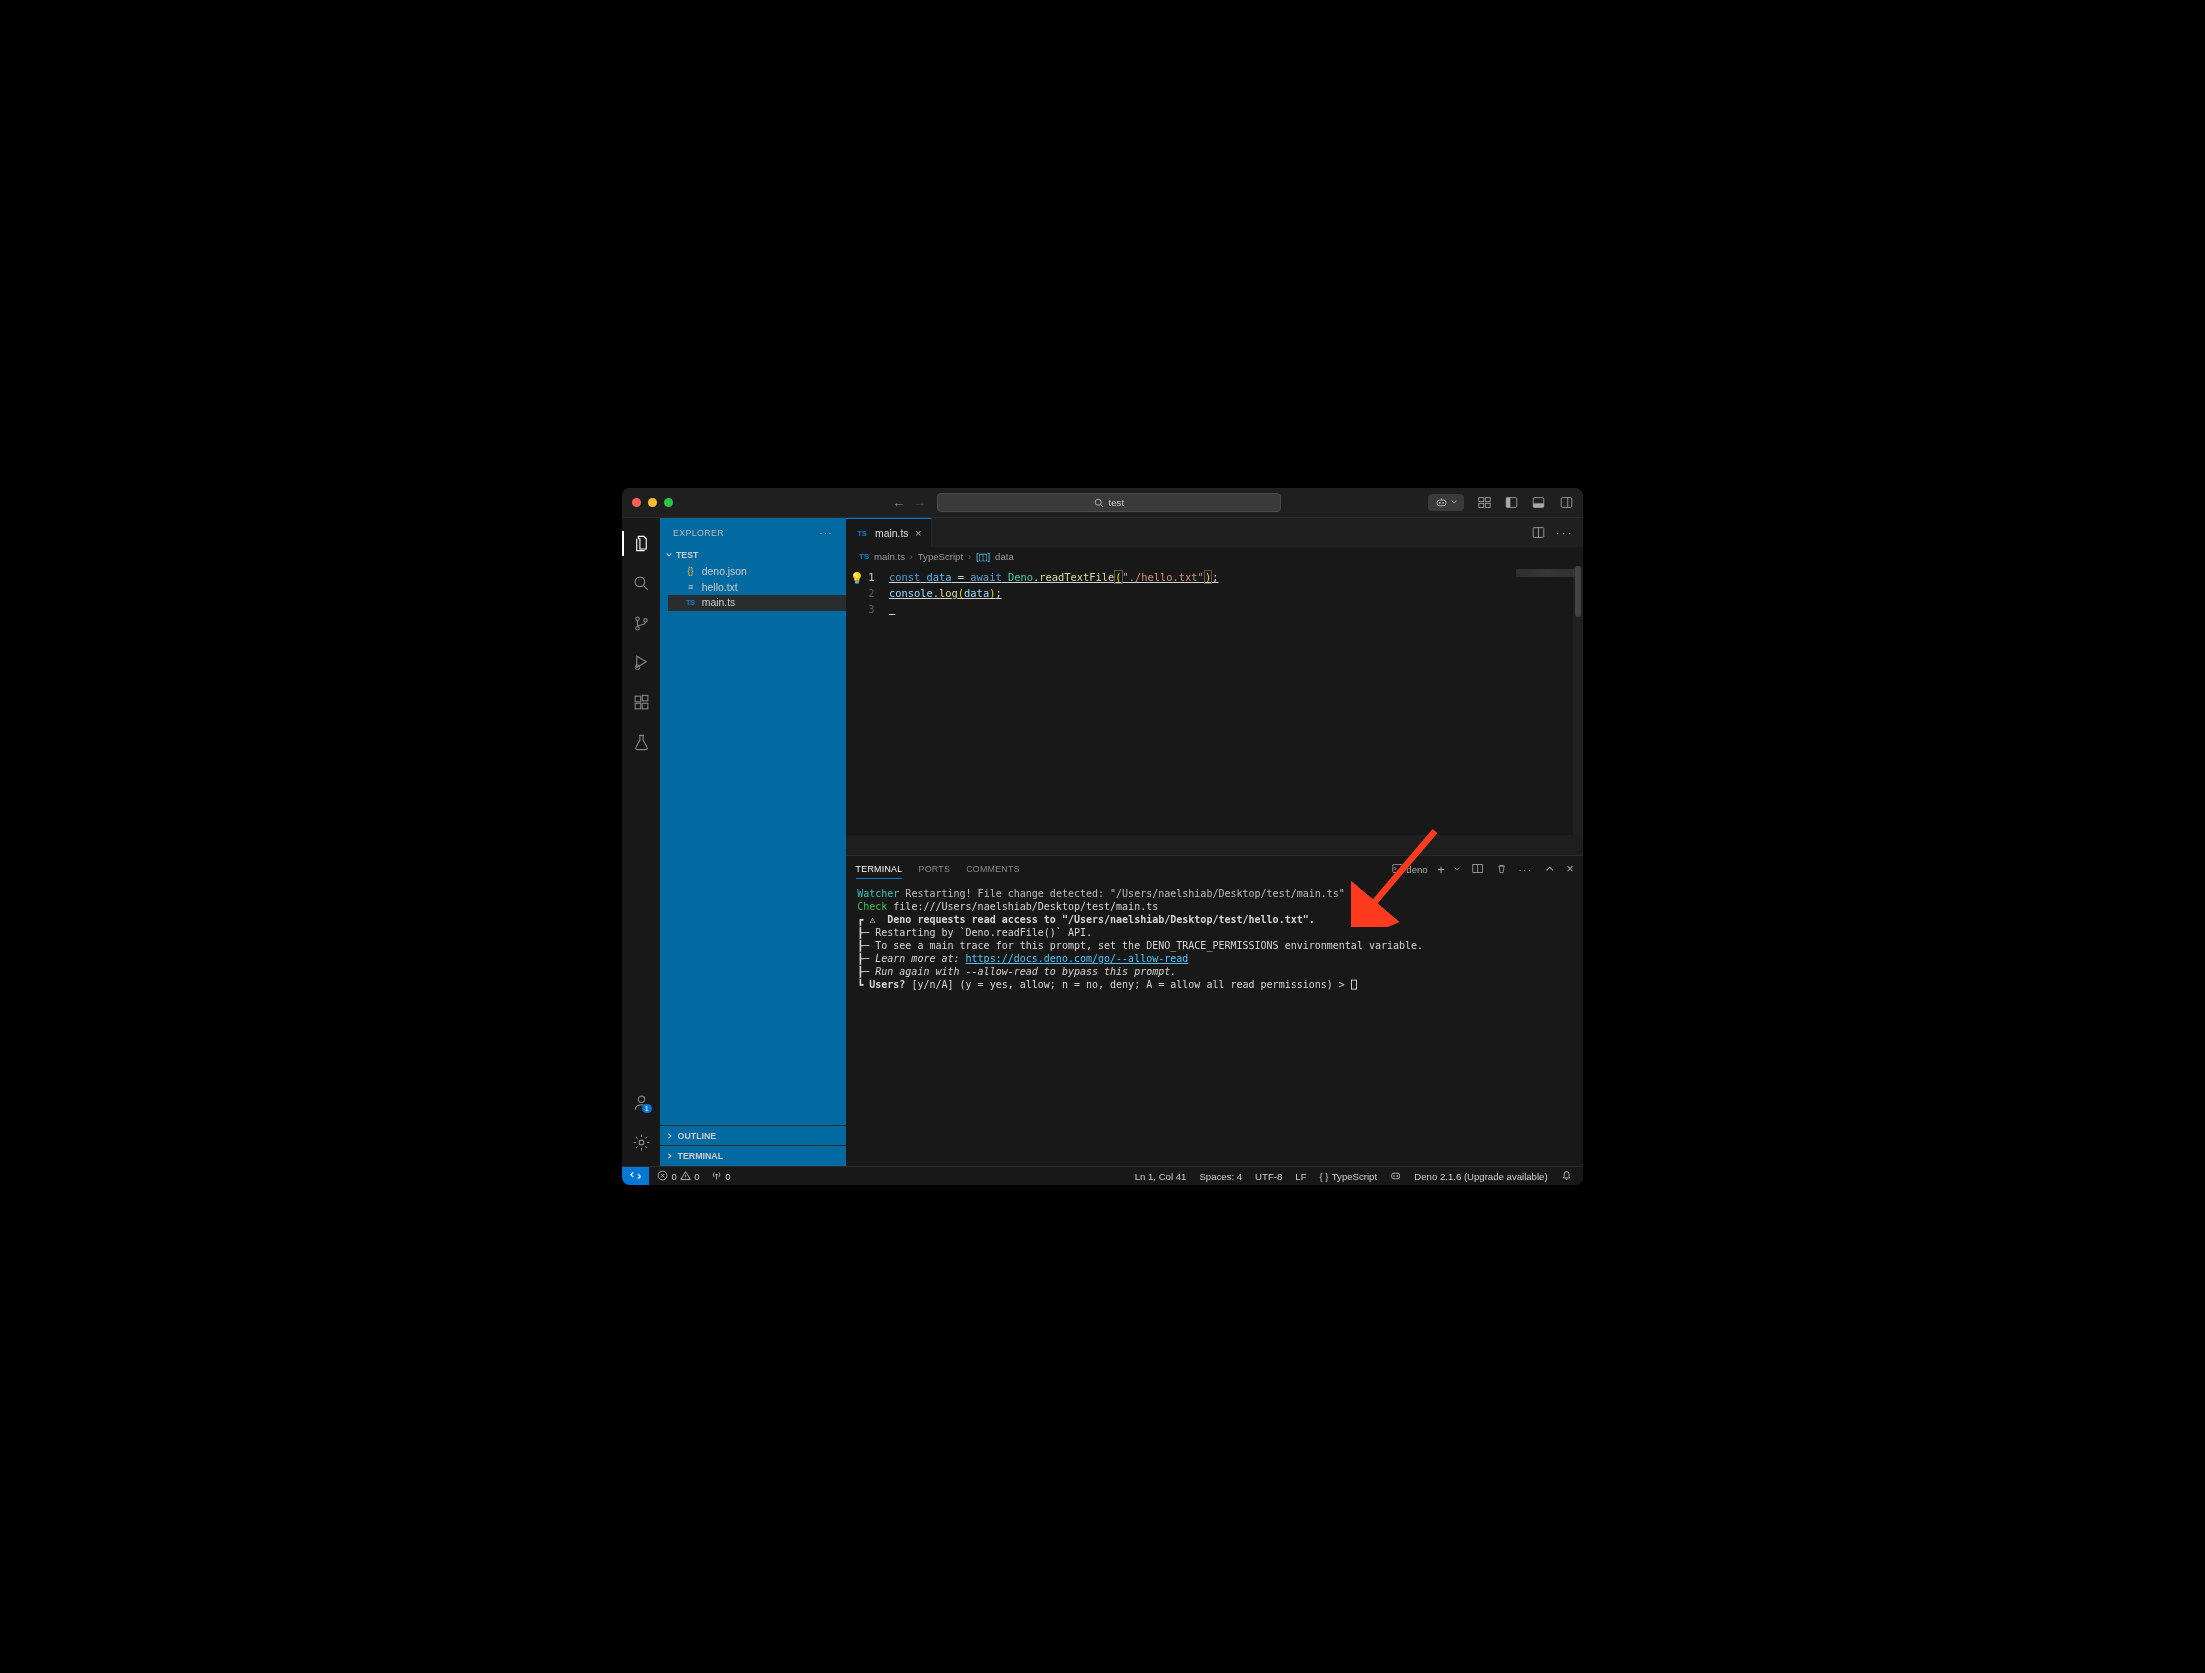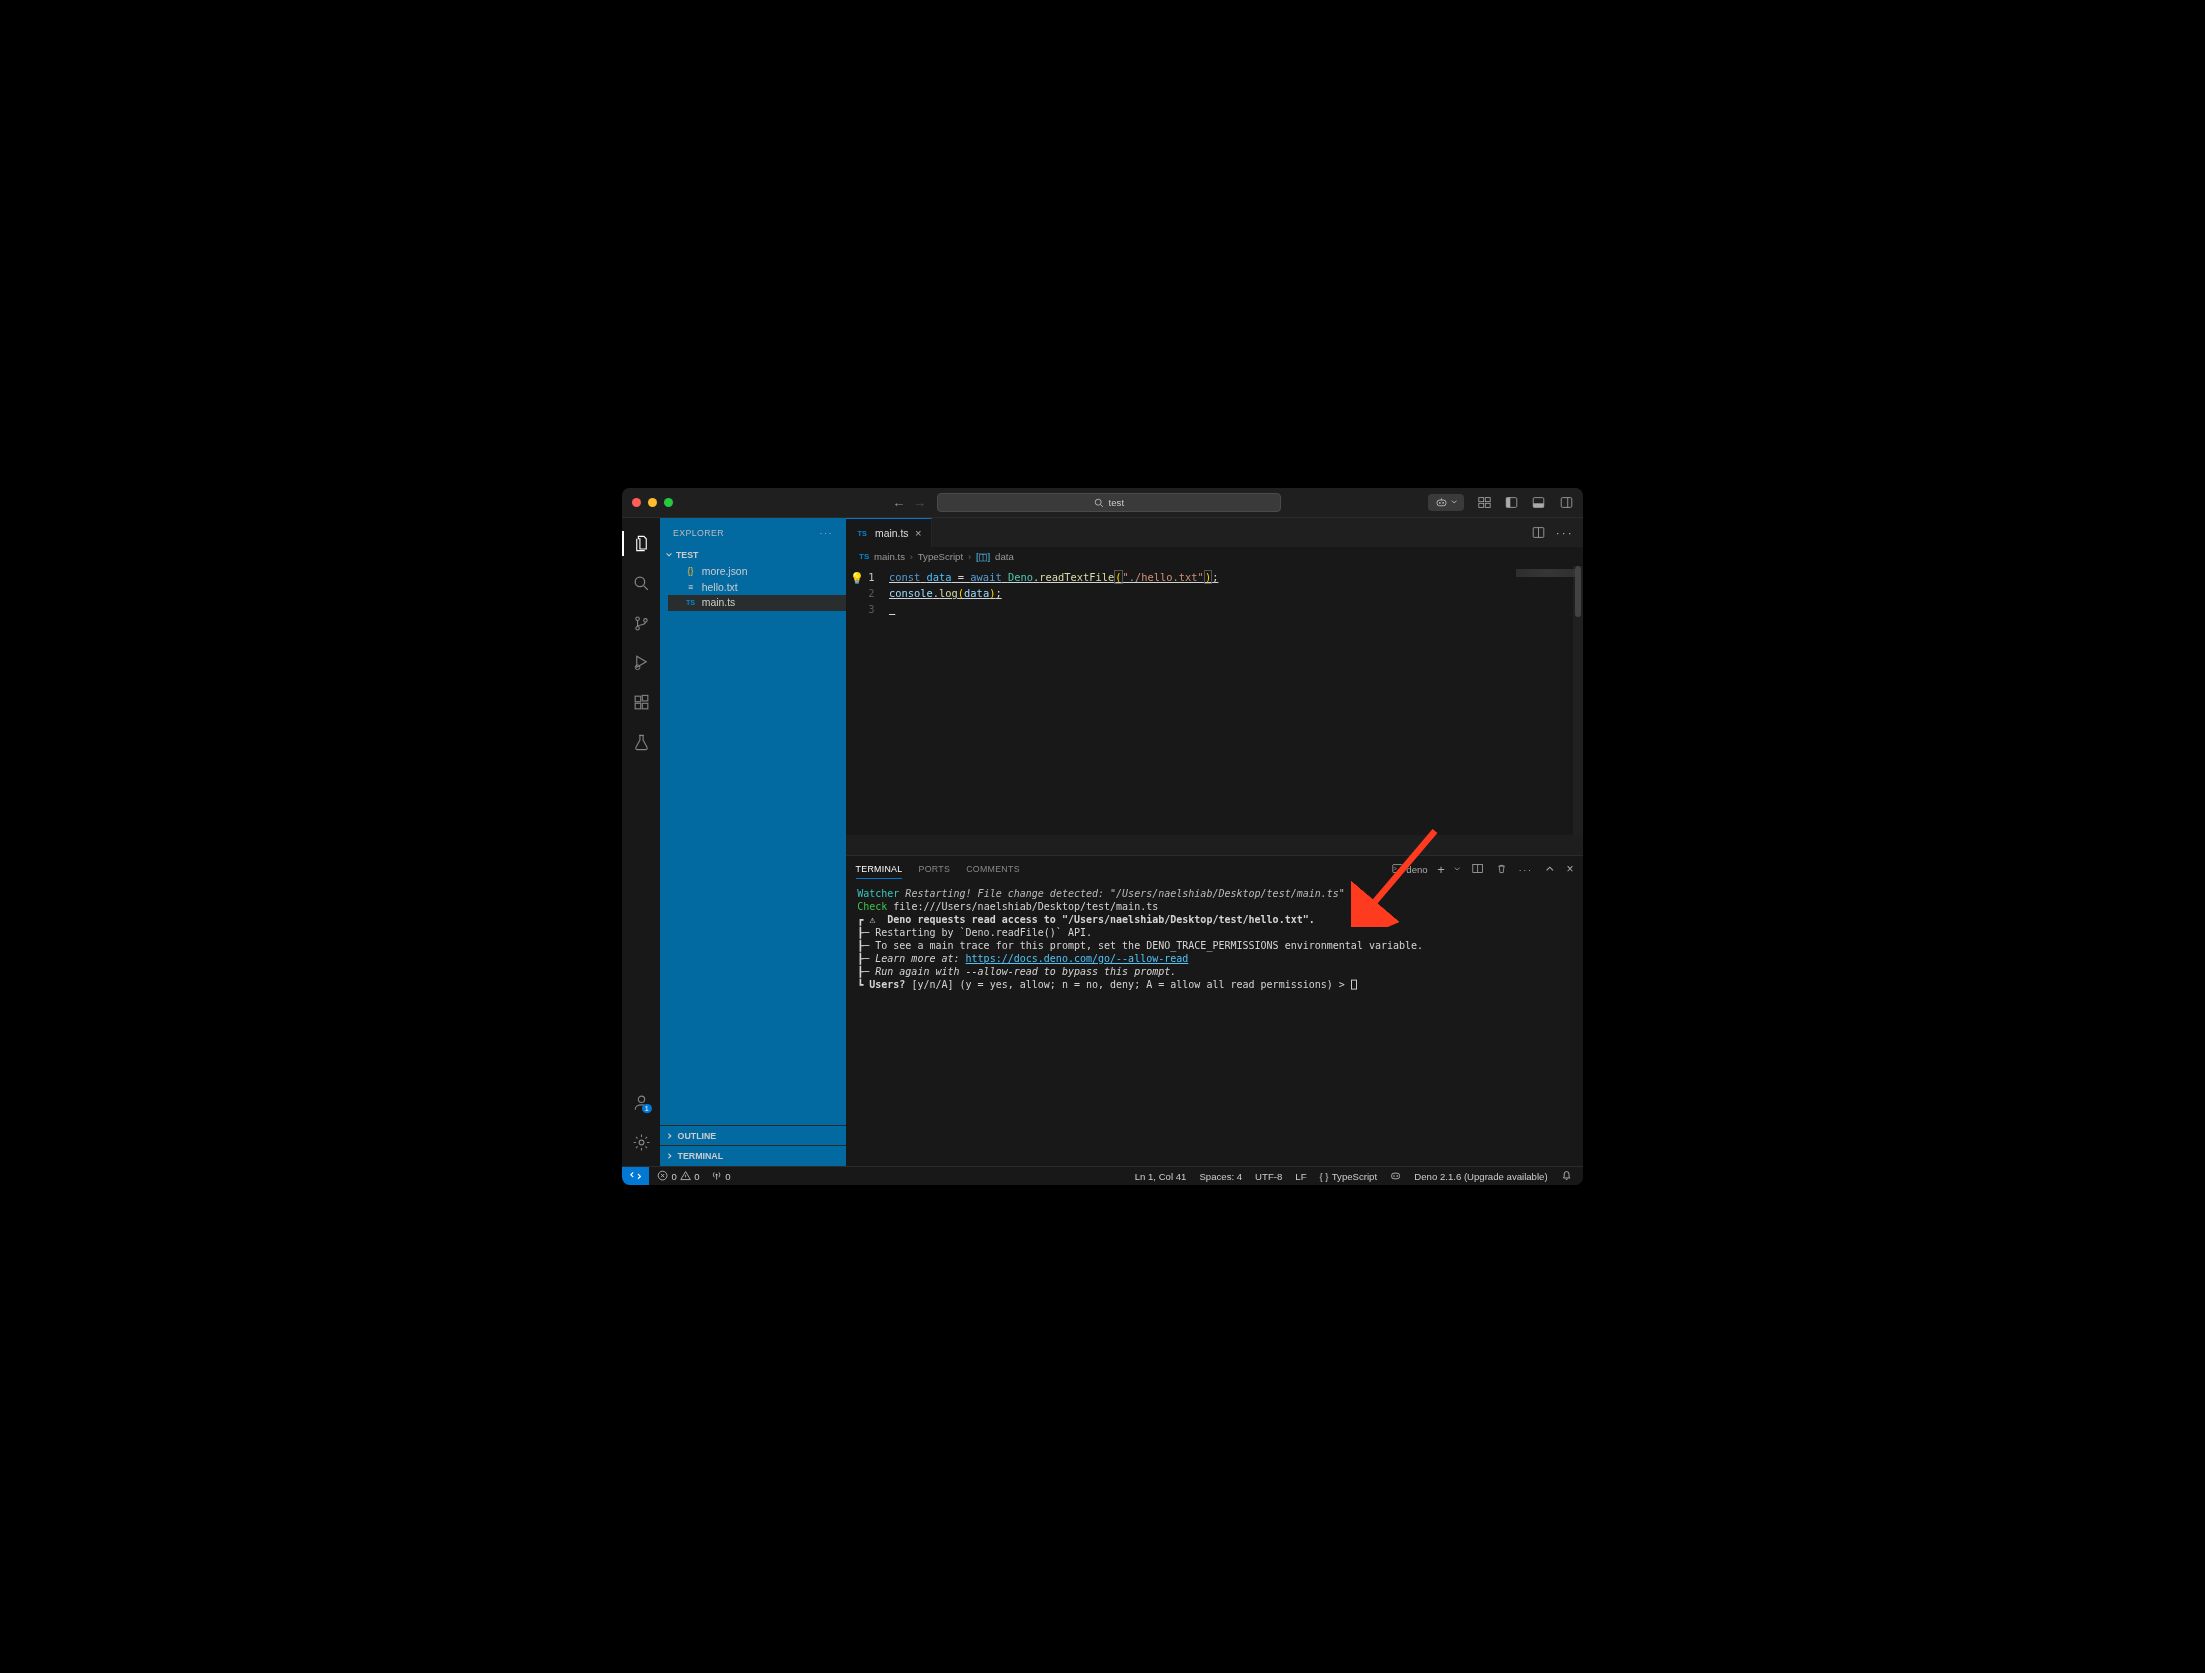--- a/index.html
+++ b/index.html
@@ -239,21 +239,21 @@
   padding: 4.8px 11.2px;
   font-family:"SF Mono", Menlo, Monaco, Consolas, monospace;
   font-size:10px;
   line-height:13px;
   color:#d4d4d4;
   overflow:hidden;
   white-space:pre-wrap;
 }
 .t-cyan { color:#39c5bb; }
 .t-green { color:#3bc14a; }
-.t-dim { color:#bbb;font-style:italic; }
+.t-dim { color:#bbb; }
 .t-bold { font-weight:700; }
 .t-ital { font-style:italic; }
 .t-link { color:#4fc3f7; text-decoration:underline; }
 .t-box { display:inline-block; width:6.4px; height:9.6px; border:0.8px solid #ccc; transform:translateY(1.6px); }
 
 .arrow-annot {
   position:absolute;
   pointer-events:none;
   left: 729px;
   top: 335px;
@@ -404,21 +404,21 @@
       </div>
       <div class="sidebar-section">
         <svg width="8" height="8" viewBox="0 0 10 10">
             <path d="M2 3l3 3 3-3" stroke="#ccc" fill="none" stroke-width="1.4"></path>
           </svg>
         <span>TEST</span>
       </div>
       <div class="file-tree">
         <div class="file-item">
           <span class="file-icon fi-json">{}</span>
-          <span>more.json</span>
+          <span>deno.json</span>
         </div>
         <div class="file-item">
           <span class="file-icon fi-txt">≡</span>
           <span>hello.txt</span>
         </div>
         <div class="file-item active">
           <span class="file-icon fi-ts">TS</span>
           <span>main.ts</span>
         </div>
       </div>

